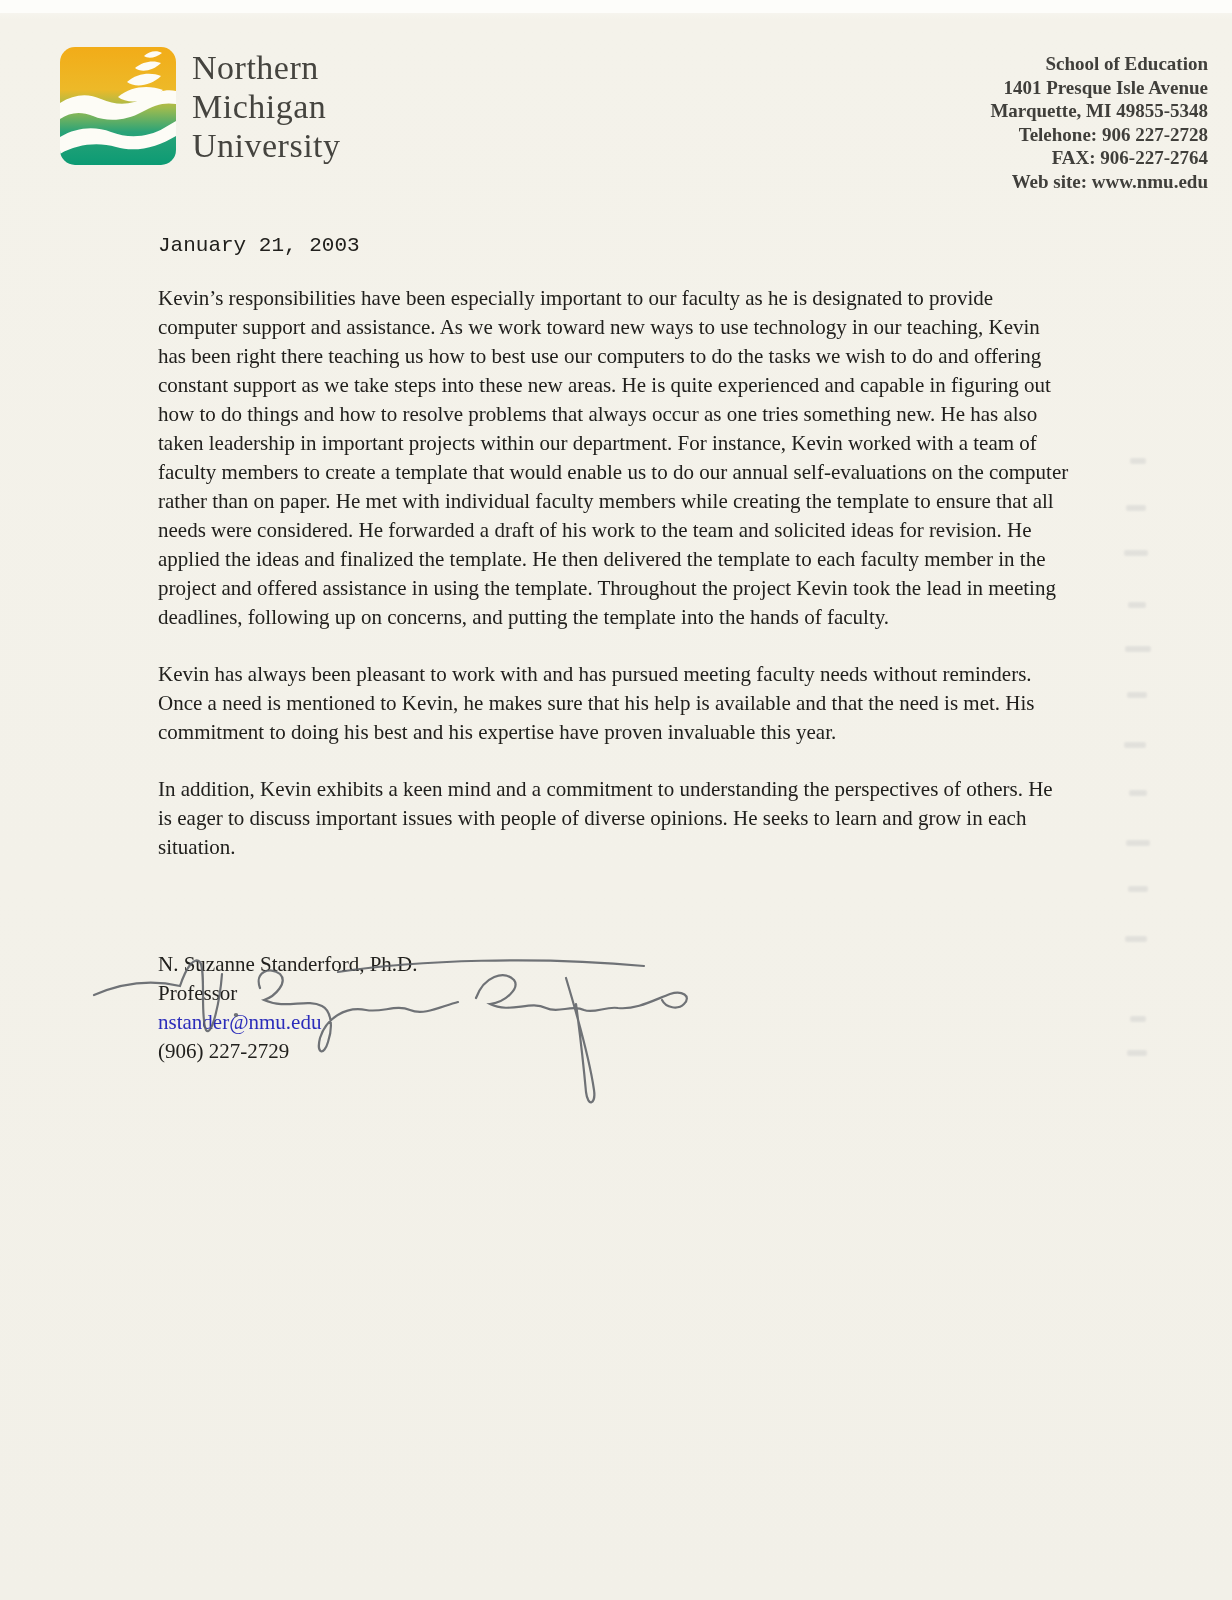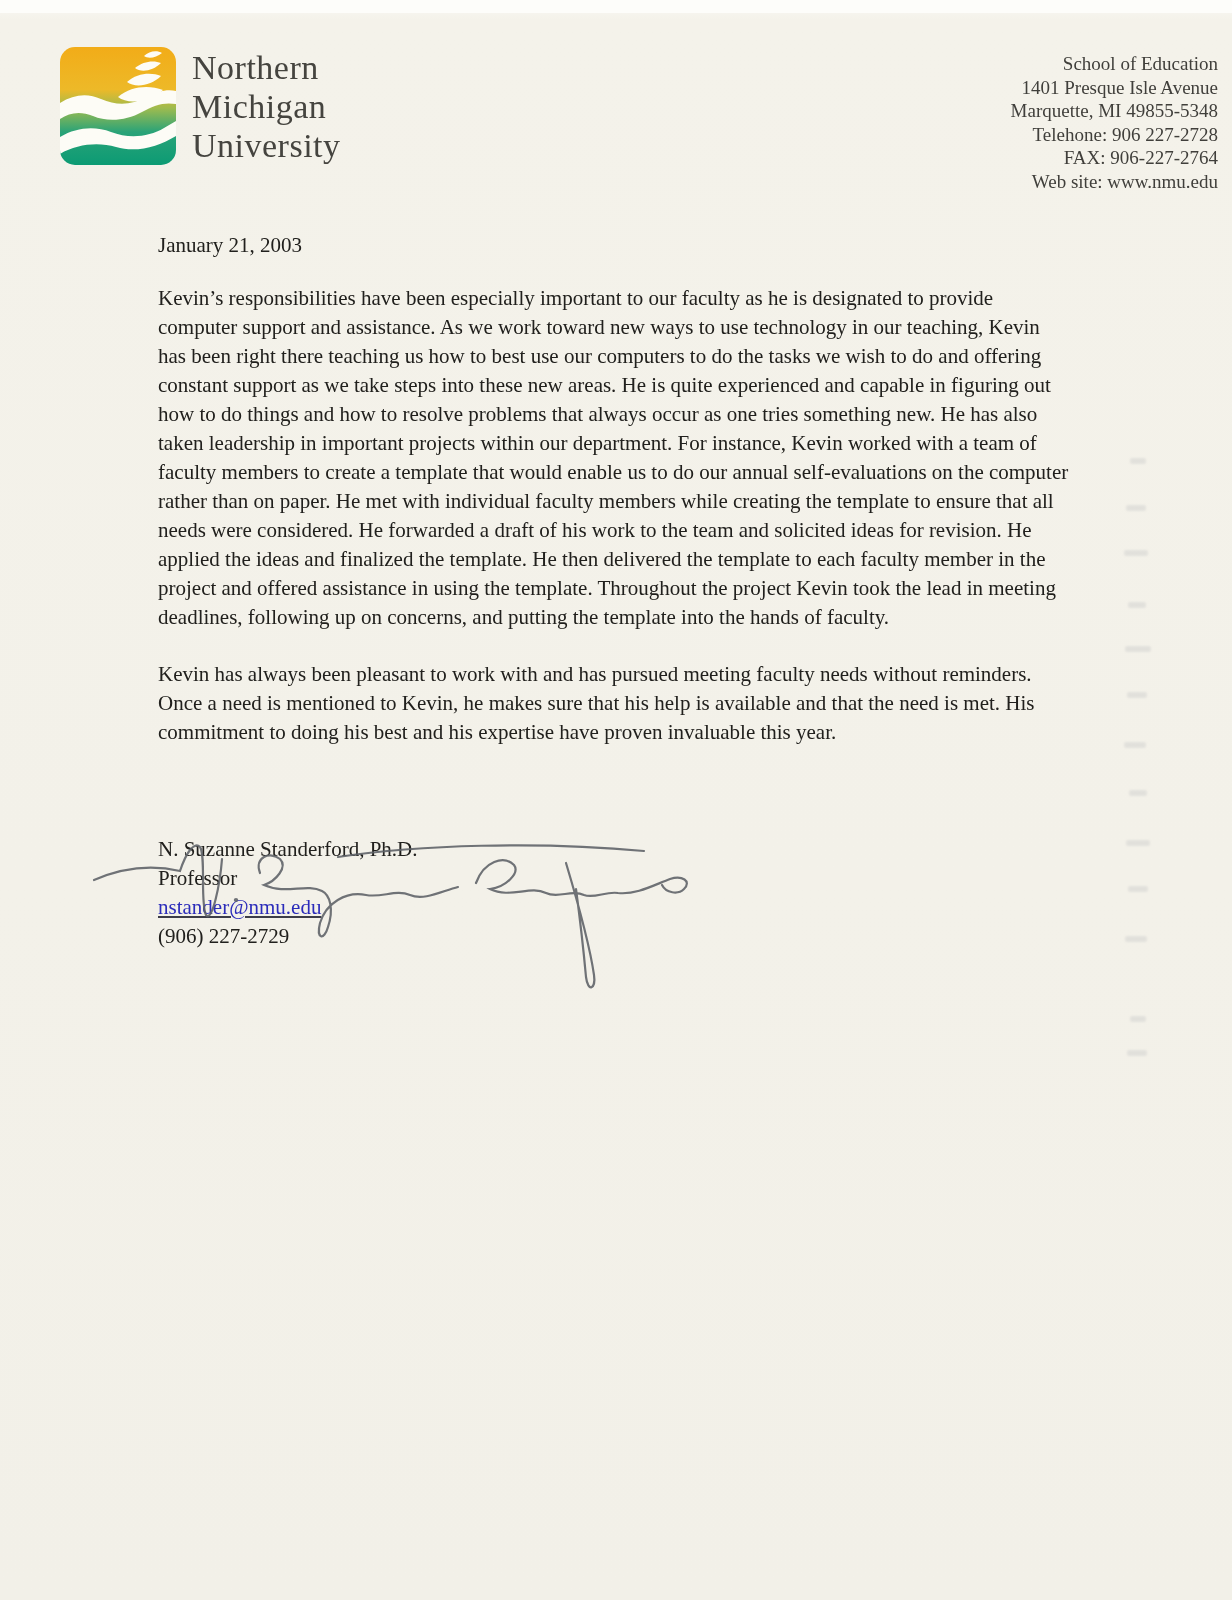--- a/index.html
+++ b/index.html
@@ -19,36 +19,36 @@
   }
   
   .logo {
     position:absolute; left:60px; top:47px; width:116px; height:118px;
   }
   .wordmark {
     position:absolute; left:192px; top:48px;
     font-size:34px; line-height:39px; color:#45443f; letter-spacing:.5px;
   }
   .contact {
-    position:absolute; right:50px; top:52px; text-align:right;
-    font-size:19px; line-height:23.5px; color:#403f3b;
+    position:absolute; right:60px; top:52px; text-align:right;
+    font-size:19px; line-height:23.5px; color:#403f3b;font-weight:bold;
   }
   
   .body-text {
     position:absolute; left:158px; top:231px; width:912px;
     font-size:21px; line-height:29px; color:#21201d;
   }
   .body-text p { margin:0 0 28px 0; }
-  p.date { margin-bottom:24px; }
+  p.date { margin-bottom:24px;font-family:Liberation Mono, monospace; }
   .sig-area { position:relative; }
   .closing { margin-bottom:0 !important; }
   .sig-block { margin-top:88px; line-height:29px; }
   .sig-line { display:block; }
   .email-link {
-    color:#2b2cba; text-decoration:underline; text-decoration-color:#3c3c48;
+    color:#2b2cba; text-decoration-color:#3c3c48;
     cursor:pointer;
   }
   .signature-svg {
     position:absolute; left:-70px; top:-12px; width:620px; height:210px;
     pointer-events:none;
   }
   
   .bleed-marks { position:absolute; left:1124px; top:450px; width:40px; height:620px; }
   .bleed-mark {
     position:absolute; height:6px; border-radius:2px;
@@ -101,20 +101,21 @@
     <div>Marquette, MI 49855-5348</div>
     <div>Telehone: 906 227-2728</div>
     <div>FAX: 906-227-2764</div>
     <div>Web site: www.nmu.edu</div>
   </div>
 
   <div class="body-text">
     <p class="date">January 21, 2003</p>
     <p>Kevin’s responsibilities have been especially important to our faculty as he is designated to provide computer support and assistance. As we work toward new ways to use technology in our teaching, Kevin has been right there teaching us how to best use our computers to do the tasks we wish to do and offering constant support as we take steps into these new areas. He is quite experienced and capable in figuring out how to do things and how to resolve problems that always occur as one tries something new. He has also taken leadership in important projects within our department. For instance, Kevin worked with a team of faculty members to create a template that would enable us to do our annual self-evaluations on the computer rather than on paper. He met with individual faculty members while creating the template to ensure that all needs were considered. He forwarded a draft of his work to the team and solicited ideas for revision. He applied the ideas and finalized the template. He then delivered the template to each faculty member in the project and offered assistance in using the template. Throughout the project Kevin took the lead in meeting deadlines, following up on concerns, and putting the template into the hands of faculty.</p>
     <p>Kevin has always been pleasant to work with and has pursued meeting faculty needs without reminders. Once a need is mentioned to Kevin, he makes sure that his help is available and that the need is met. His commitment to doing his best and his expertise have proven invaluable this year.</p>
+    <p>In addition, Kevin exhibits a keen mind and a commitment to understanding the perspectives of others. He is eager to discuss important issues with people of diverse opinions. He seeks to learn and grow in each situation.</p>
 
     <div class="sig-area">
 
       <svg class="signature-svg" viewBox="0 0 620 210" xmlns="http://www.w3.org/2000/svg">
         <g fill="none" stroke="#5d6167" stroke-width="2.2" stroke-linecap="round" opacity="0.88">
 
           <path d="M6 57 C 36 44, 66 42, 92 48 C 98 30, 106 18, 112 24 C 118 32, 112 80, 118 92 C 124 100, 132 62, 134 36"></path>
           <path d="M148 76 c 1.5 0 1.5 2 0 2 c -1.5 0 -1.5 -2 0 -2"></path>
 
           <path d="M172 50 C 166 34, 182 28, 192 36 C 200 44, 188 58, 176 62 C 198 72, 218 60, 234 68 C 242 72, 246 86, 240 104 C 236 118, 228 116, 232 100 C 238 80, 258 68, 278 72 C 294 75, 308 66, 322 72 C 336 78, 354 68, 370 64"></path>

